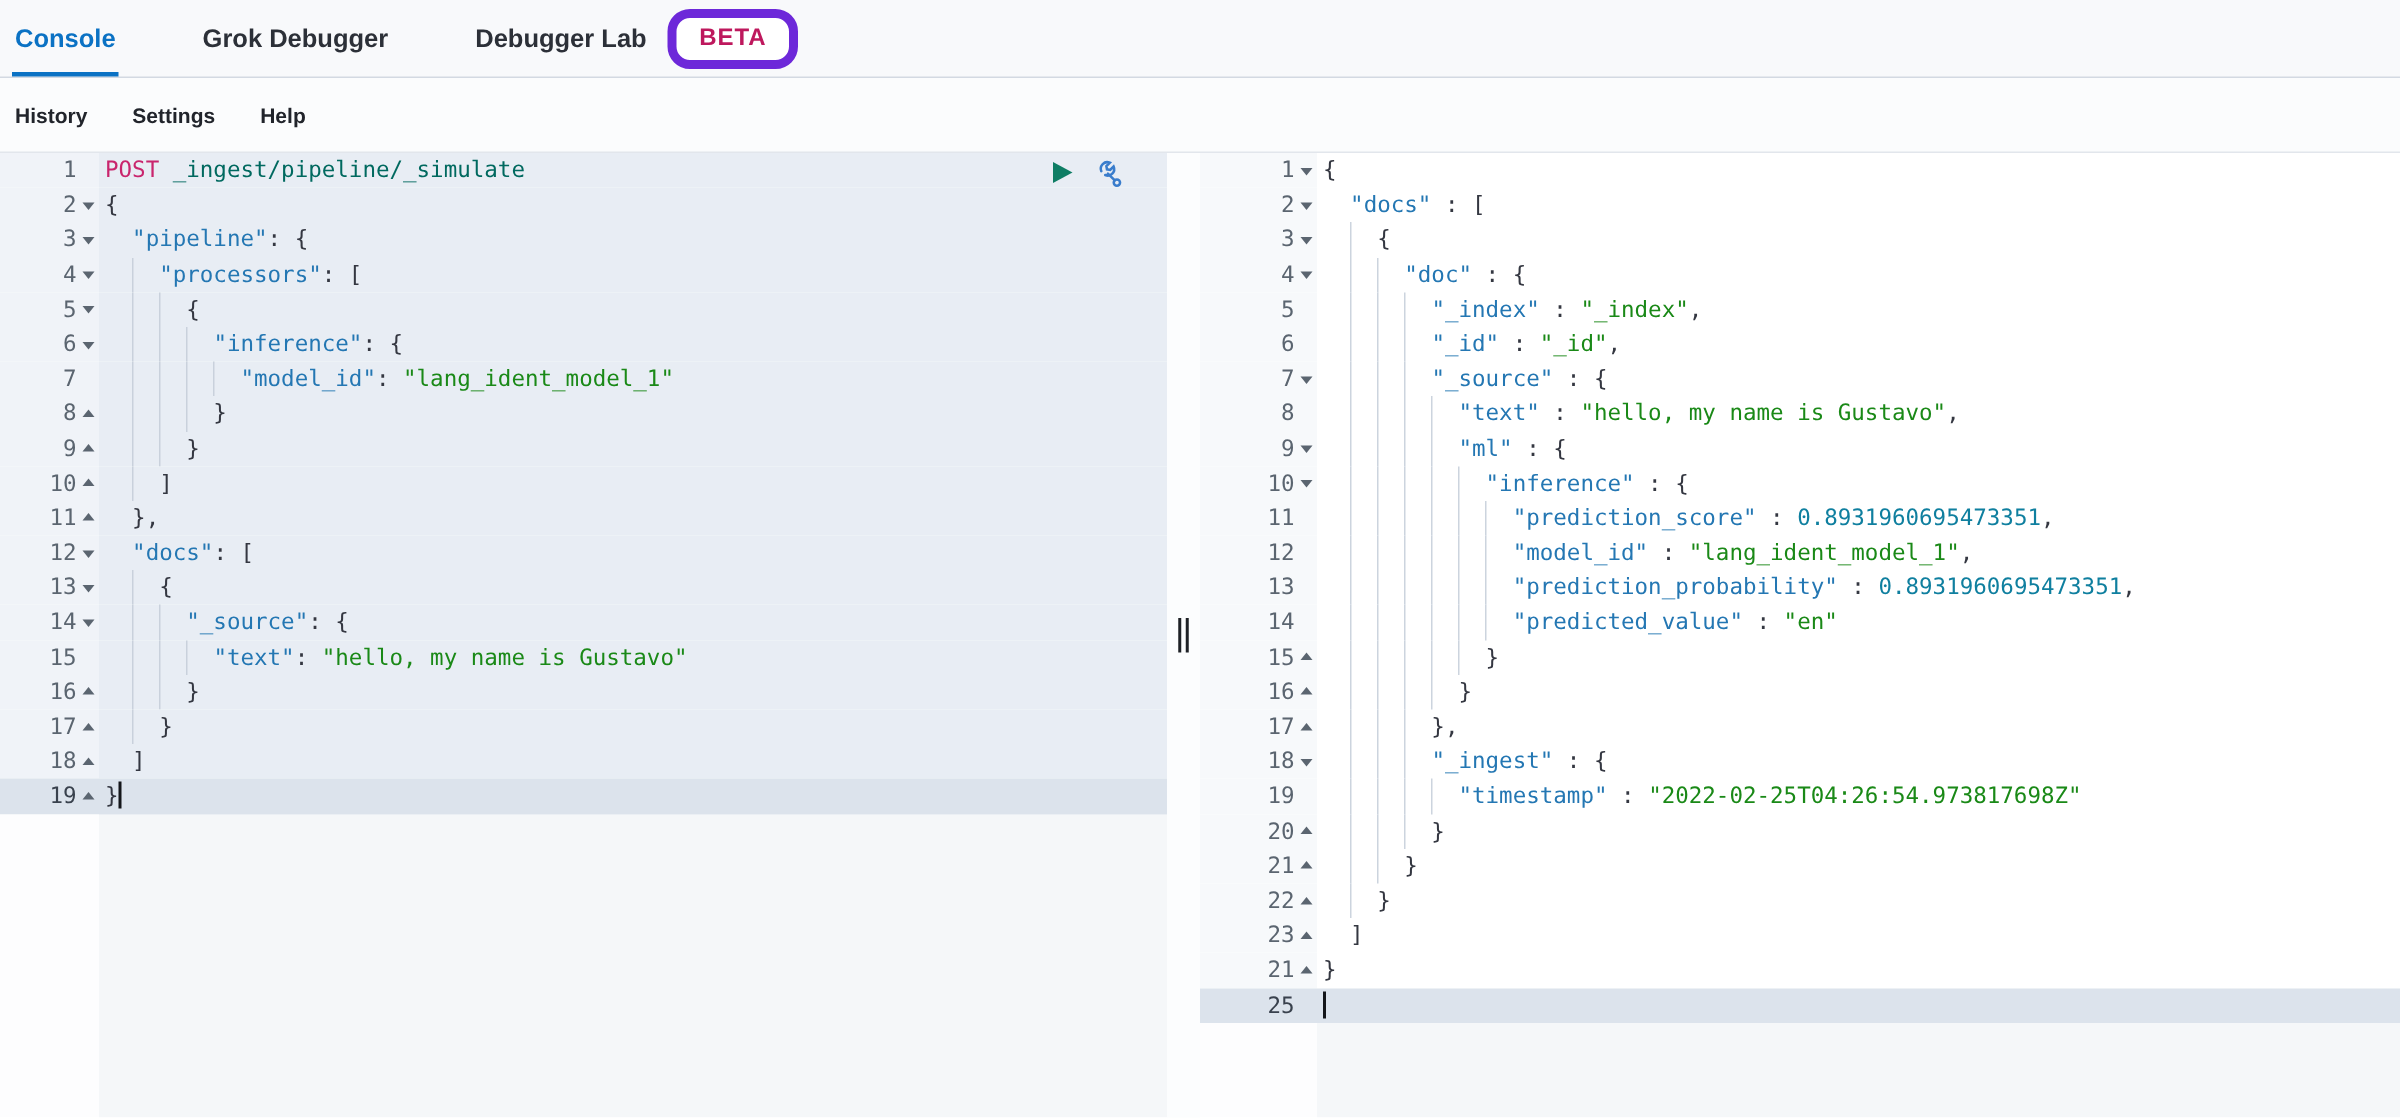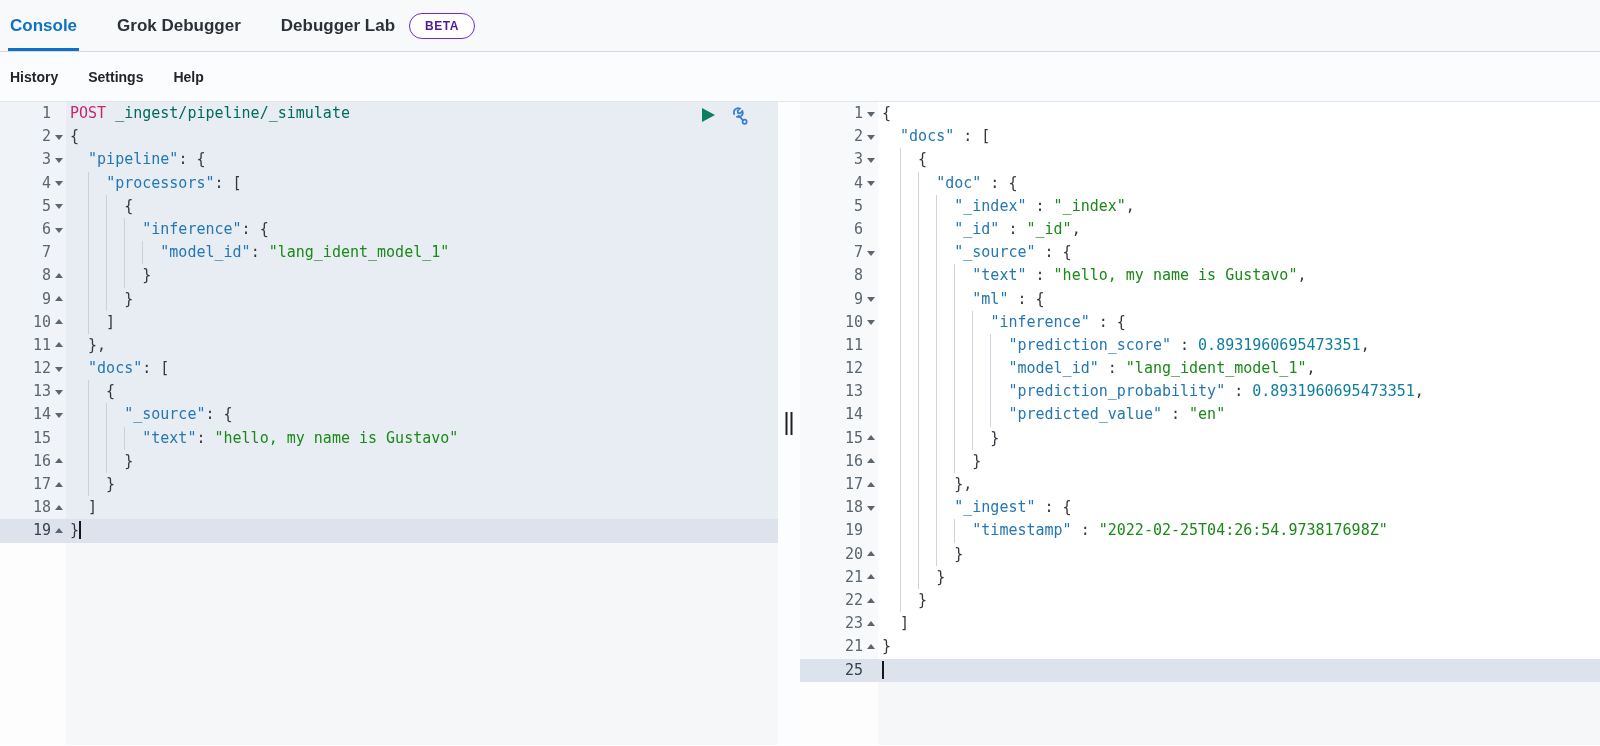--- a/index.html
+++ b/index.html
@@ -1,29 +1,29 @@
 <!DOCTYPE html>
 <html style="--primary: #0b72c4; --method: #c9256d; --url: #00695f; --key: #2477b3; --string: #1a8917; --number: #0f7f9f; --punct: #343741; --request-bg: #e8edf4; --active-line-bg: #dce3ec; --play: #0e7d64; --wrench: #3a7dcc;"><head>
 <meta charset="utf-8">
 <style>
   * { margin:0; padding:0; box-sizing:border-box; }
   html,body { width:1600px; height:746px; overflow:hidden; background:#fff;
     font-family:"Liberation Sans","DejaVu Sans",sans-serif; }
 
   
   .tabbar { height:52px; background:#f8f9fb; border-bottom:1px solid #d3d9e2;
-    display:flex; align-items:center; gap:40px; padding:0 10px; }
+    display:flex; align-items:center; gap:58px; padding:0 10px; }
   .tab { font-size:17px; font-weight:700; color:#2c3038; height:51px;
     display:flex; align-items:center; position:relative; cursor:pointer; white-space:nowrap; }
   .tab.active { color:var(--primary,#0b72c4); }
   .tab.active::after { content:""; position:absolute; left:-2px; right:-2px; bottom:0;
     height:3px; background:var(--primary,#0b72c4); }
   .tab-group { display:flex; align-items:center; gap:14px; }
-  .badge { font-size:12px; font-weight:700; letter-spacing:.04em; color:#4c1d95;
-    border:1px solid #6d28d9; border-radius:15px; padding:5px 15px; background:#fff; }
+  .badge { font-size:16px; font-weight:700; letter-spacing:.04em; color:#be185d;
+    border:6px solid #6d28d9; border-radius:15px; padding:5px 15px; background:#fff; }
 
   
   .menubar { height:50px; background:#fbfcfd; display:flex; align-items:center;
     gap:30px; padding:0 10px; border-bottom:1px solid #e2e6ec; }
   .menu-item { font-size:14px; font-weight:700; color:#21242b; cursor:pointer; }
 
   
   .workspace { display:flex; height:643px; width:1600px;
     font-family:"DejaVu Sans Mono","Liberation Mono",monospace; font-size:15px; }
   .pane { display:flex; flex-direction:column; position:relative; overflow:hidden; }

